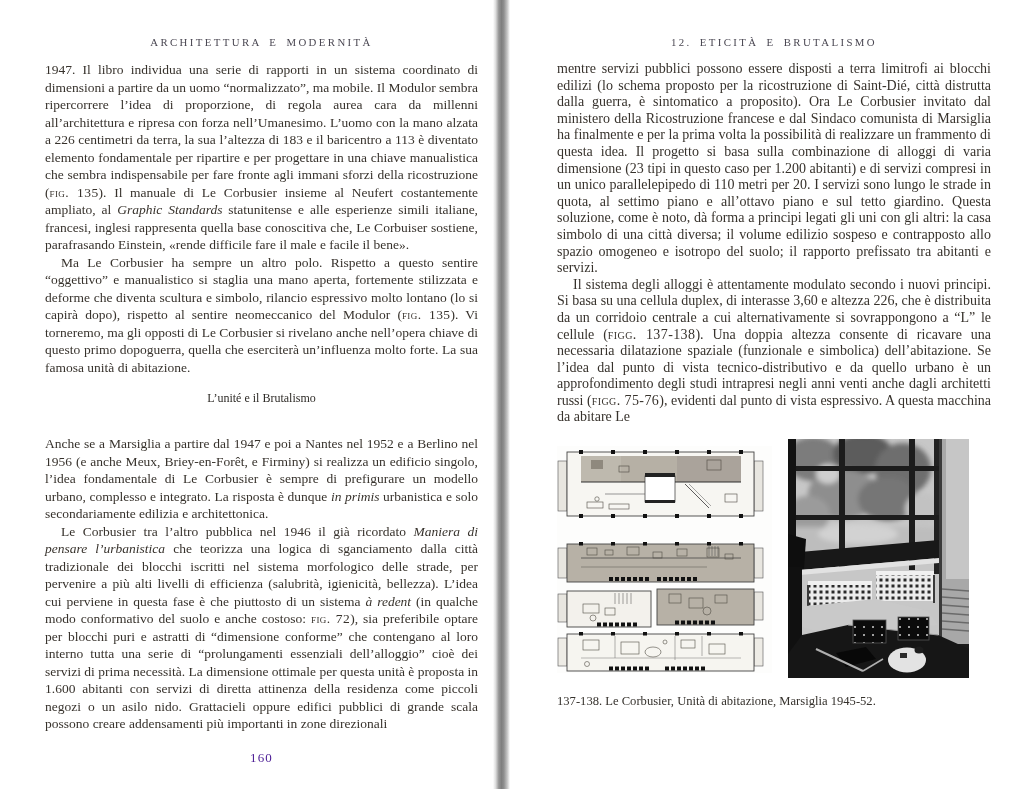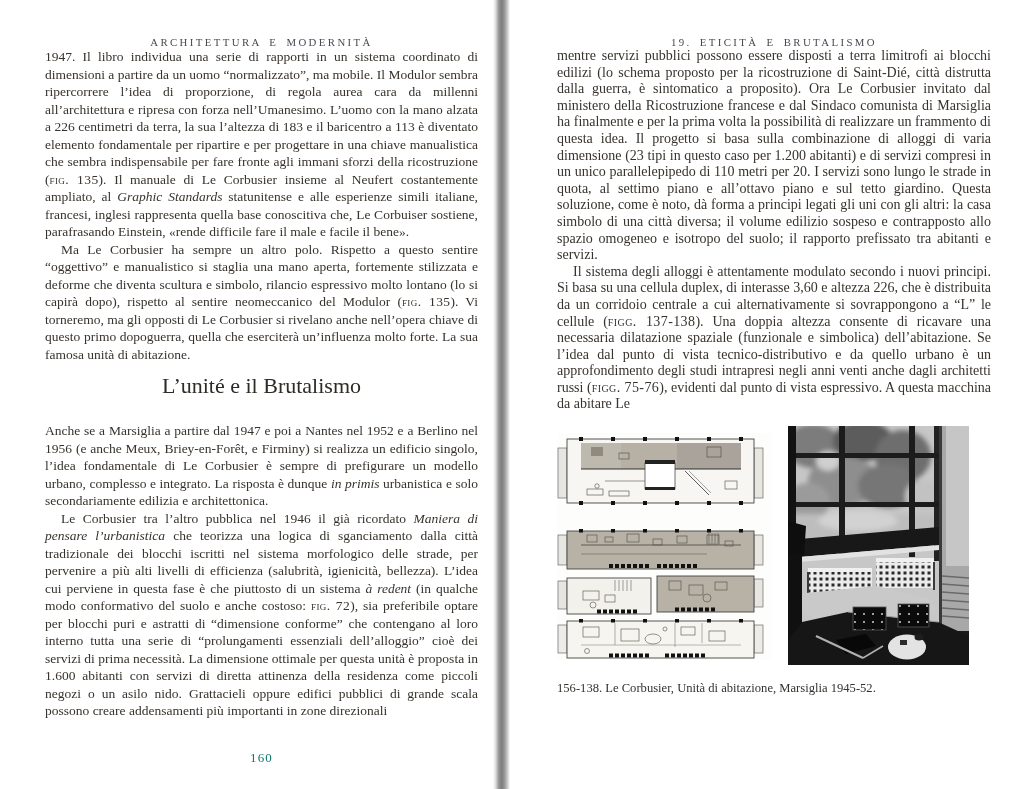--- a/index.html
+++ b/index.html
@@ -13,39 +13,39 @@
   .page-right{left:557px;width:434px;}
   .gutter{
     position:absolute;top:0;left:493px;width:17px;height:789px;
     background:linear-gradient(90deg,#ffffff 0%,#dcdcdc 16%,#969696 34%,#7f7f7f 50%,#8f8f8f 64%,#c6c6c6 84%,#ffffff 100%);
   }
   .running-header{
     margin-top:36px;text-align:center;
     font-size:10.8px;line-height:12px;letter-spacing:2.4px;word-spacing:3px;
     color:#4a4752;
   }
-  .body-text{text-align:justify;}
+  .body-text{margin-top:13px;text-align:justify;}
   .page-left .body-text{font-size:13.5px;line-height:17.5px;}
   .page-right .body-text{font-size:14px;line-height:16.6px;}
   .para{margin:0;}
   .para.indent{text-indent:16px;}
   .it{font-style:italic;}
   .sc{font-variant:small-caps;letter-spacing:.4px;}
   .section-heading{
     margin:13px 0 0 0;text-align:center;font-weight:normal;
-    font-size:22px;line-height:19px;color:#2e2b27;
+    font-size:12px;line-height:19px;color:#2e2b27;
   }
   .page-left .body-text.lower{margin-top:27px;}
   .figures-row{margin-top:13px;display:flex;gap:16px;align-items:flex-start;}
   .fig-plans{margin-top:7px;display:block;}
   .fig-photo{display:block;}
   .caption{margin-top:16px;font-size:12.6px;line-height:15px;color:#35312c;text-align:left;}
   .page-number{
     position:absolute;top:750px;left:0;right:0;text-align:center;
-    font-size:13px;letter-spacing:1.2px;color:#0f766e;
+    font-size:13px;letter-spacing:1.2px;color:#4c1d95;
   }
 </style>
 </head>
 <body>
 
 <div class="spread">
 
   <div class="page page-left">
     <div class="running-header">ARCHITETTURA E MODERNITÀ</div>
     <div class="body-text upper">
@@ -56,21 +56,21 @@
     <div class="body-text lower">
         <p class="para"><span>Anche se a Marsiglia a partire dal 1947 e poi a Nantes nel 1952 e a Berlino nel 1956 (e anche Meux, Briey-en-Forêt, e Firminy) si realizza un edificio singolo, l’idea fondamentale di Le Corbusier è sempre di prefigurare un modello urbano, complesso e integrato. La risposta è dunque </span><span class="it">in primis</span><span> urbanistica e solo secondariamente edilizia e architettonica.</span></p>
         <p class="para indent"><span>Le Corbusier tra l’altro pubblica nel 1946 il già ricordato </span><span class="it">Maniera di pensare l’urbanistica</span><span> che teorizza una logica di sganciamento dalla città tradizionale dei blocchi iscritti nel sistema morfologico delle strade, per pervenire a più alti livelli di efficienza (salubrità, igienicità, bellezza). L’idea cui perviene in questa fase è che piuttosto di un sistema </span><span class="it">à redent</span><span> (in qualche modo conformativo del suolo e anche costoso: </span><span class="sc">fig. 72</span><span>), sia preferibile optare per blocchi puri e astratti di “dimensione conforme” che contengano al loro interno tutta una serie di “prolungamenti essenziali dell’alloggio” cioè dei servizi di prima necessità. La dimensione ottimale per questa unità è proposta in 1.600 abitanti con servizi di diretta attinenza della residenza come piccoli negozi o un asilo nido. Grattacieli oppure edifici pubblici di grande scala possono creare addensamenti più importanti in zone direzionali</span></p>
       </div>
     <div class="page-number">160</div>
   </div>
 
   <div class="gutter"></div>
 
   <div class="page page-right">
-    <div class="running-header">19. ETICITÀ E BRUTALISMO</div>
+    <div class="running-header">12. ETICITÀ E BRUTALISMO</div>
     <div class="body-text">
         <p class="para"><span>mentre servizi pubblici possono essere disposti a terra limitrofi ai blocchi edilizi (lo schema proposto per la ricostruzione di Saint-Dié, città distrutta dalla guerra, è sintomatico a proposito). Ora Le Corbusier invitato dal ministero della Ricostruzione francese e dal Sindaco comunista di Marsiglia ha finalmente e per la prima volta la possibilità di realizzare un frammento di questa idea. Il progetto si basa sulla combinazione di alloggi di varia dimensione (23 tipi in questo caso per 1.200 abitanti) e di servizi compresi in un unico parallelepipedo di 110 metri per 20. I servizi sono lungo le strade in quota, al settimo piano e all’ottavo piano e sul tetto giardino. Questa soluzione, come è noto, dà forma a principi legati gli uni con gli altri: la casa simbolo di una città diversa; il volume edilizio sospeso e contrapposto allo spazio omogeneo e isotropo del suolo; il rapporto prefissato tra abitanti e servizi.</span></p>
         <p class="para indent"><span>Il sistema degli alloggi è attentamente modulato secondo i nuovi principi. Si basa su una cellula duplex, di interasse 3,60 e altezza 226, che è distribuita da un corridoio centrale a cui alternativamente si sovrappongono a “L” le cellule (</span><span class="sc">figg. 137-138</span><span>). Una doppia altezza consente di ricavare una necessaria dilatazione spaziale (funzionale e simbolica) dell’abitazione. Se l’idea dal punto di vista tecnico-distributivo e da quello urbano è un approfondimento degli studi intrapresi negli anni venti anche dagli architetti russi (</span><span class="sc">figg. 75-76</span><span>), evidenti dal punto di vista espressivo. A questa macchina da abitare Le</span></p>
       </div>
 
     <div class="figures-row">
 
       <svg class="fig-plans" width="215" height="227" viewBox="0 0 215 227" xmlns="http://www.w3.org/2000/svg">
         <rect x="0" y="0" width="215" height="227" fill="#fdfdfc"></rect>
 
@@ -279,15 +279,15 @@
           <polygon points="48,214 78,208 88,220 58,228" fill="#080808"></polygon>
           <line x1="28" y1="210" x2="75" y2="232" stroke="#b0b0b0" stroke-width="2"></line>
           <line x1="75" y1="232" x2="95" y2="220" stroke="#b0b0b0" stroke-width="1.5"></line>
           <ellipse cx="119" cy="221" rx="19" ry="12.5" fill="#e3e3e3"></ellipse>
           <ellipse cx="131" cy="211" rx="4.5" ry="3.5" fill="#1d1d1d"></ellipse>
           <rect x="112" y="214" width="7" height="5" fill="#2b2b2b"></rect>
         </g>
       </svg>
     </div>
 
-    <div class="caption">156-138. Le Corbusier, Unità di abitazione, Marsiglia 1945-52.</div>
+    <div class="caption">137-138. Le Corbusier, Unità di abitazione, Marsiglia 1945-52.</div>
   </div>
 </div>
 
 </body></html>

